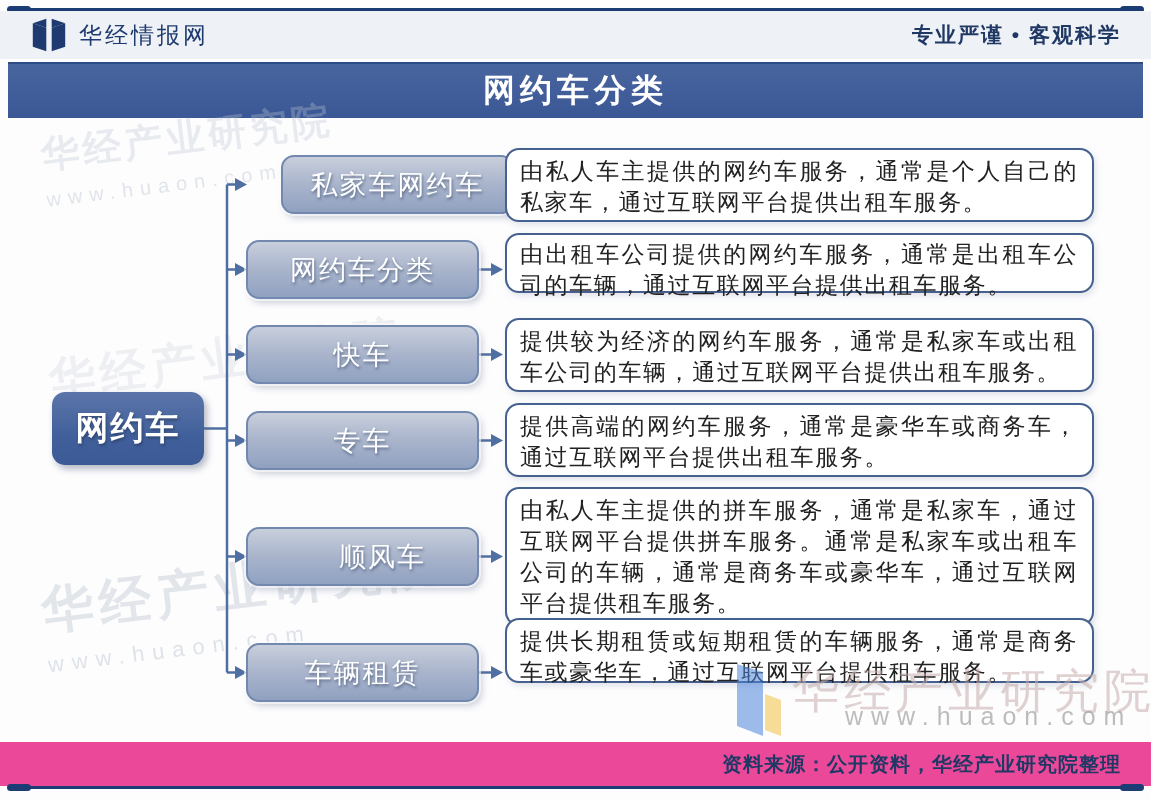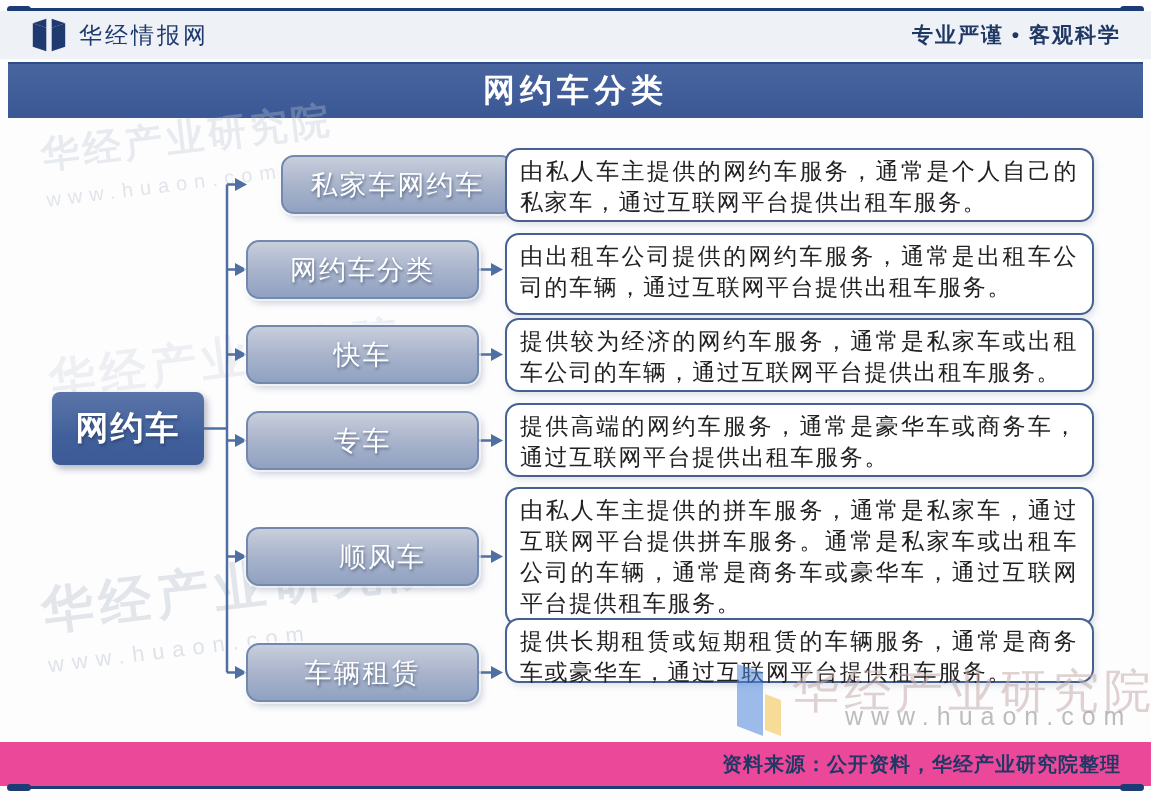--- a/index.html
+++ b/index.html
@@ -32,21 +32,21 @@
     display:flex; align-items:center; justify-content:center;
     border-top:2px solid #2e4c85;
     text-align:right;
   }
   .title-bar h1 { color:#ffffff; font-size:32px; font-weight:bold; letter-spacing:5px; }
 
   
   .root-node {
     position:absolute; left:52px; top:392px; width:152px; height:73px;
     background:linear-gradient(180deg,#5b75a9 0%,#41609b 60%,#3c5a96 100%);
-    border-radius:8px; box-shadow:3px 4px 7px rgba(90,100,125,.45);
+    border-radius:13px; box-shadow:3px 4px 7px rgba(90,100,125,.45);
     color:#fff; font-size:33px; font-weight:bold; letter-spacing:2px;
     display:flex; align-items:center; justify-content:center;
     text-shadow:1px 2px 3px rgba(30,45,75,.55);
   }
 
   
   .cat-box {
     position:absolute; left:246px; width:233px; height:59px;
     border:2px solid #7288ae; border-radius:13px;
     background:linear-gradient(180deg,#c8cfdc 0%,#aab5cc 48%,#90a1c1 100%);
@@ -59,21 +59,21 @@
   .cat-r4 { top:411px; } .cat-r5 { top:527px;padding-left:40px; } .cat-r6 { top:643px; }
 
   
   .desc-box {
     position:absolute; left:505px; width:589px;
     border:2px solid #46618f; border-radius:14px; background:#ffffff;
     box-shadow:2px 3px 6px rgba(140,150,170,.25);
     color:#222222; font-size:23px; line-height:31px; letter-spacing:1.6px;
     padding:6px 14px 4px 13px; text-align:justify;
   }
-  .desc-r1 { top:148px; height:74px; } .desc-r2 { top:233px; height:82px; }
+  .desc-r1 { top:148px; height:74px; } .desc-r2 { top:233px; height:60px;font-family:Liberation Mono, monospace; }
   .desc-r3 { top:318px; height:74px; } .desc-r4 { top:403px; height:74px; }
   .desc-r5 { top:487px; height:139px; } .desc-r6 { top:608px; height:65px;margin-top:10px; }
 
   .connectors { position:absolute; left:0; top:0; pointer-events:none; }
 
   
   .footer {
     position:absolute; left:0; top:742px; width:1151px; height:44px;
     background:#ec4899; display:flex; align-items:center; justify-content:flex-end;
     padding-right:30px;

